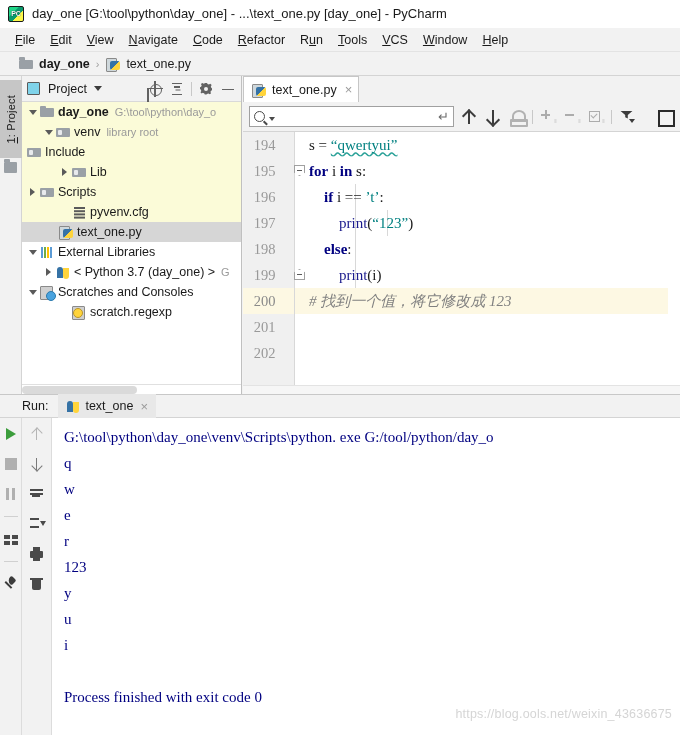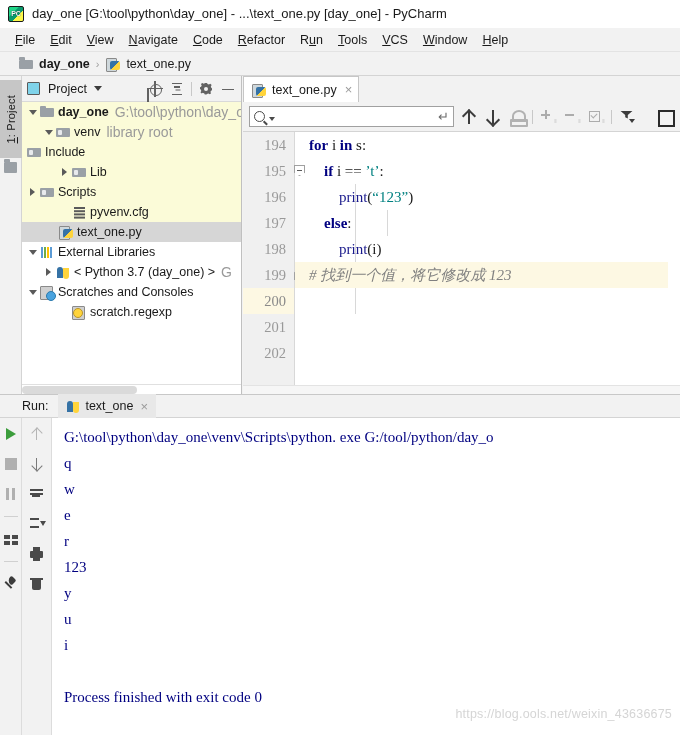--- a/index.html
+++ b/index.html
@@ -142,21 +142,21 @@
   .twist.open::before {
     content:""; width:0;height:0;
     border-left:4px solid transparent; border-right:4px solid transparent; border-top:5px solid #5a5a5a;
   }
   .twist.closed::before {
     content:""; width:0;height:0;
     border-top:4px solid transparent; border-bottom:4px solid transparent; border-left:5px solid #5a5a5a;
   }
   .tlabel { color:#1a1a1a; margin-left:3px; }
   .tlabel.bold { font-weight:bold; }
-  .tpath { color:#9a9a9a; margin-left:6px; font-size:14px;text-align:right; }
+  .tpath { color:#9a9a9a; margin-left:6px; font-size:11px;text-align:right; }
 
   
   .ticon { width:15px; height:14px; flex:none; position:relative; margin-left:1px; }
   .ic-folder::before{
     content:""; position:absolute; left:0; top:3px; width:14px; height:9px;
     background:#9aa0a6; border-radius:1px;
   }
   .ic-folder::after{
     content:""; position:absolute; left:0; top:0.5px; width:6px; height:3px;
     background:#9aa0a6; border-radius:1px 1px 0 0;
@@ -305,21 +305,21 @@
     content:""; position:absolute; left:2px; top:2px; width:13px; height:13px;
     border:2px solid #2a2a2a;
   }
 
   .code-wrap { flex:1; display:flex; overflow:hidden; background:#ffffff; position:relative; }
   .gutter {
     width: 52px; background:#f0f0f0; border-right:1px solid #d8d8d8; flex:none;
     position:relative;
   }
   .gline {
-    height: 26px; line-height:26px; text-align:right; padding-right:8px;
+    height: 26px; line-height:26px; text-align:center; padding-right:8px;
     font-family:"Liberation Serif", serif; font-size:14.5px; color:#999999;
   }
   .gline.cur { background:#fdf8e3; color:#8a8a8a; }
   .fold-col { position:absolute; right:-13px; top:0; width:13px; }
   .foldmark {
     position:absolute; width:11px; height:11px; border:1px solid #a0a0a0; background:#ffffff;
   }
   .foldmark::after{
     content:""; position:absolute; left:2px; top:4px; width:5px; height:1px; background:#5a5a5a;
   }
@@ -614,20 +614,21 @@
         <div class="fold-col">
           <div class="foldmark top" style="top:33px"></div>
           <div class="foldmark bot" style="top:137px"></div>
         </div>
       </div>
 
       <div class="code">
         <div class="indent-guide" style="left:60px; top:52px; height:130px"></div>
         <div class="indent-guide" style="left:92px; top:78px; height:26px"></div>
 
+        <div class="cline"><span class="plain">s = </span><span class="str wavy">“qwertyui”</span></div>
         <div class="cline"><span class="kw">for</span><span class="plain"> i </span><span class="kw">in</span><span class="plain"> s:</span></div>
         <div class="cline"><span class="plain">    </span><span class="kw">if</span><span class="plain"> i == </span><span class="str">’t’</span><span class="plain">:</span></div>
         <div class="cline"><span class="plain">        </span><span class="fn">print</span><span class="plain">(</span><span class="str">“123”</span><span class="plain">)</span></div>
         <div class="cline"><span class="plain">    </span><span class="kw">else</span><span class="plain">:</span></div>
         <div class="cline"><span class="plain">        </span><span class="fn">print</span><span class="plain">(i)</span></div>
         <div class="cline cur"><span class="cmt"># 找到一个值，将它修改成 123</span></div>
         <div class="cline"></div>
         <div class="cline"></div>
       </div>
       <div class="ed-scroll-r"></div>

